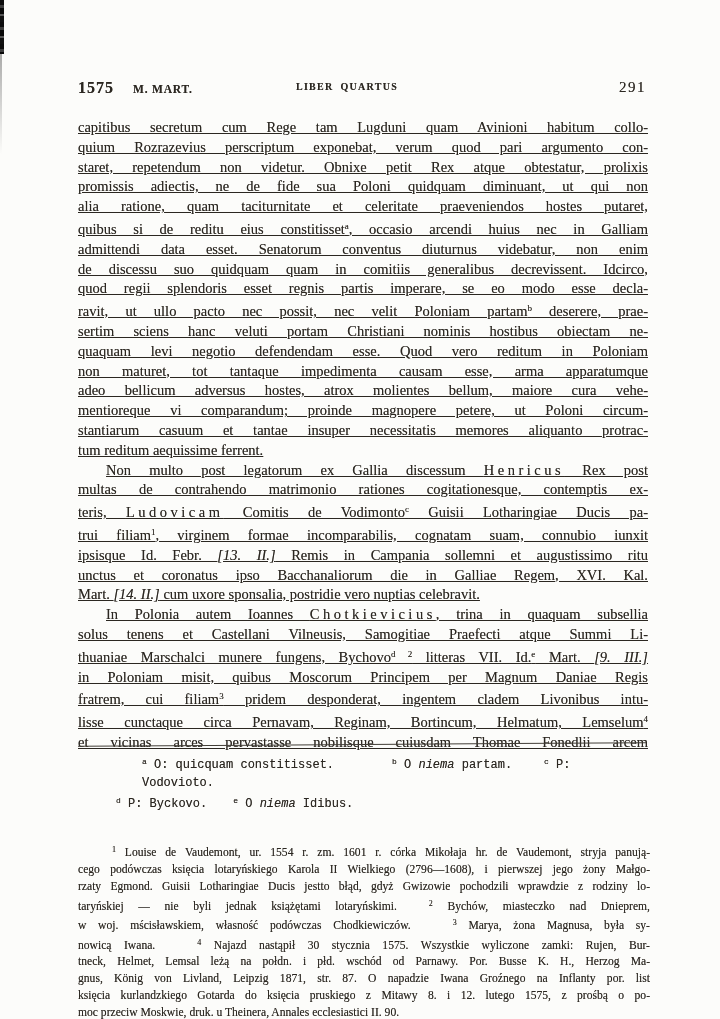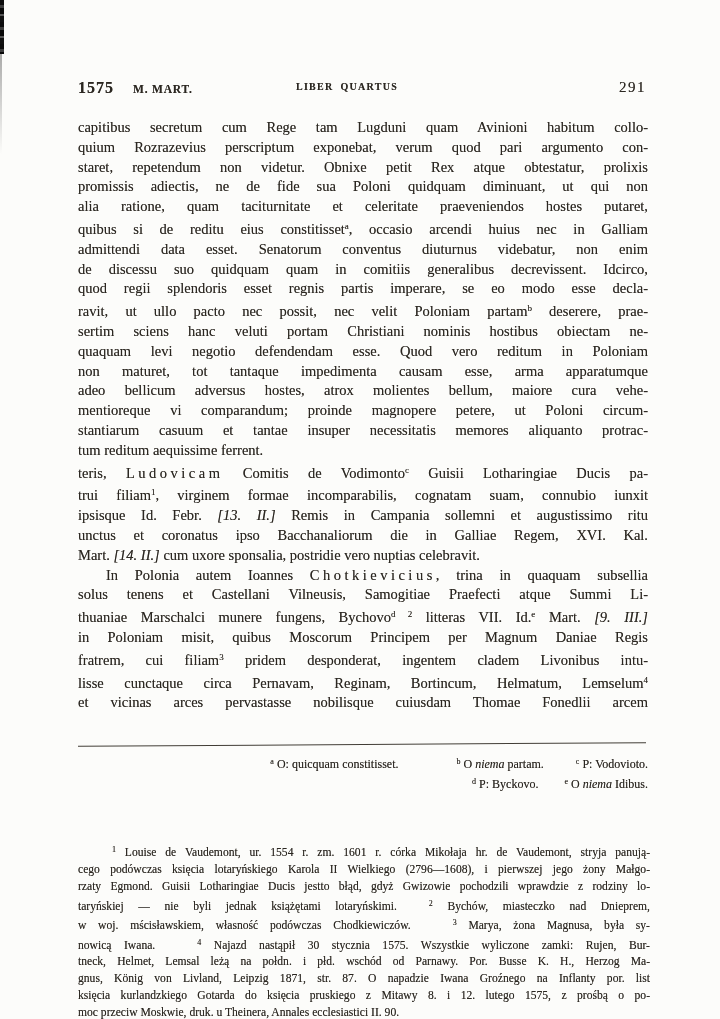--- a/index.html
+++ b/index.html
@@ -21,33 +21,33 @@
   
   .header{position:absolute;left:78px;top:79px;right:74px;height:20px;white-space:nowrap;}
   .h-left{position:absolute;left:0;top:0;}
   .h-year{font-weight:bold;font-size:16px;letter-spacing:1px;}
   .h-month{font-size:11.5px;font-weight:bold;letter-spacing:.8px;margin-left:19px;}
   .h-title{position:absolute;left:269px;top:2px;transform:translateX(-50%);
            font-size:10px;font-weight:bold;letter-spacing:1.3px;word-spacing:3px;}
   .h-page{position:absolute;right:0;top:0;font-size:15px;letter-spacing:1.5px;text-align:center;}
   
   .main{position:absolute;left:78px;top:118px;width:570px;font-size:14.5px;line-height:19.8px;}
-  .tline{text-align:justify;text-align-last:justify;}
+  .tline{text-align:justify;text-align-last:justify;text-decoration:underline;}
   .tline.end{text-align-last:left;}
   .tline.ind{text-indent:28px;}
   .sup{font-size:9px;vertical-align:5px;}
   .it{font-style:italic;}
   .lsp{letter-spacing:3.5px;}
   .gap{display:inline-block;height:1px;}
   .g-ind{width:34px}.g-sm{width:26px}.g-md{width:32px}.g-lg{width:42px}.g-xl{width:58px}
   
   .rule{position:absolute;left:78px;top:744px;width:568px;height:1px;background:#413d36;transform:rotate(-0.35deg);}
   
   .apparatus{position:absolute;left:78px;top:753px;width:570px;font-size:12px;line-height:18px;}
-  .app-line{text-align:right;}
+  .app-line{text-align:left;font-family:Liberation Mono, monospace;}
   .app-line:nth-child(1){padding-left:64px;}
   .app-line:nth-child(2){padding-left:38px;}
   .apparatus .sup{font-size:8px;vertical-align:4px;}
   
   .footnotes{position:absolute;left:78px;top:797px;width:572px;font-size:11.6px;line-height:17px;margin-top:44px;}
   .fline{text-align:justify;text-align-last:justify;}
   .fline.end{text-align-last:left;}
   .footnotes .sup{font-size:8px;vertical-align:3.5px;}
 </style>
 </head>
@@ -75,20 +75,22 @@
       <div class="tline"><span>de discessu suo quidquam quam in comitiis generalibus decrevissent. Idcirco,</span></div>
       <div class="tline"><span>quod regii splendoris esset regnis partis imperare, se eo modo esse decla-</span></div>
       <div class="tline"><span>ravit, ut ullo pacto nec possit, nec velit Poloniam partam</span><span class="sup">b</span><span> deserere, prae-</span></div>
       <div class="tline"><span>sertim sciens hanc veluti portam Christiani nominis hostibus obiectam ne-</span></div>
       <div class="tline"><span>quaquam levi negotio defendendam esse.  Quod vero reditum in Poloniam</span></div>
       <div class="tline"><span>non maturet, tot tantaque impedimenta causam esse, arma apparatumque</span></div>
       <div class="tline"><span>adeo bellicum adversus hostes, atrox molientes bellum, maiore cura vehe-</span></div>
       <div class="tline"><span>mentioreque vi comparandum; proinde magnopere petere, ut Poloni circum-</span></div>
       <div class="tline"><span>stantiarum casuum et tantae insuper necessitatis memores aliquanto protrac-</span></div>
       <div class="tline end"><span>tum reditum aequissime ferrent.</span></div>
+      <div class="tline ind"><span>Non multo post legatorum ex Gallia discessum </span><span class="lsp">Henricus</span><span> Rex post</span></div>
+      <div class="tline"><span>multas de contrahendo matrimonio rationes cogitationesque, contemptis ex-</span></div>
       <div class="tline"><span>teris, </span><span class="lsp">Ludovicam</span><span> Comitis de Vodimonto</span><span class="sup">c</span><span> Guisii Lotharingiae Ducis pa-</span></div>
       <div class="tline"><span>trui filiam</span><span class="sup">1</span><span>, virginem formae incomparabilis, cognatam suam, connubio iunxit</span></div>
       <div class="tline"><span>ipsisque Id. Febr. </span><span class="it">[13. II.]</span><span> Remis in Campania sollemni et augustissimo ritu</span></div>
       <div class="tline"><span>unctus et coronatus ipso Bacchanaliorum die in Galliae Regem, XVI. Kal.</span></div>
       <div class="tline end"><span>Mart. </span><span class="it">[14. II.]</span><span> cum uxore sponsalia, postridie vero nuptias celebravit.</span></div>
       <div class="tline ind"><span>In Polonia autem Ioannes </span><span class="lsp">Chotkievicius</span><span>, trina in quaquam subsellia</span></div>
       <div class="tline"><span>solus tenens et Castellani Vilneusis, Samogitiae Praefecti atque Summi Li-</span></div>
       <div class="tline"><span>thuaniae Marschalci munere fungens, Bychovo</span><span class="sup">d 2</span><span> litteras VII. Id.</span><span class="sup">e</span><span> Mart. </span><span class="it">[9. III.]</span></div>
       <div class="tline"><span>in Poloniam misit, quibus Moscorum Principem per Magnum Daniae Regis</span></div>
       <div class="tline"><span>fratrem, cui filiam</span><span class="sup">3</span><span> pridem desponderat, ingentem cladem Livonibus intu-</span></div>

